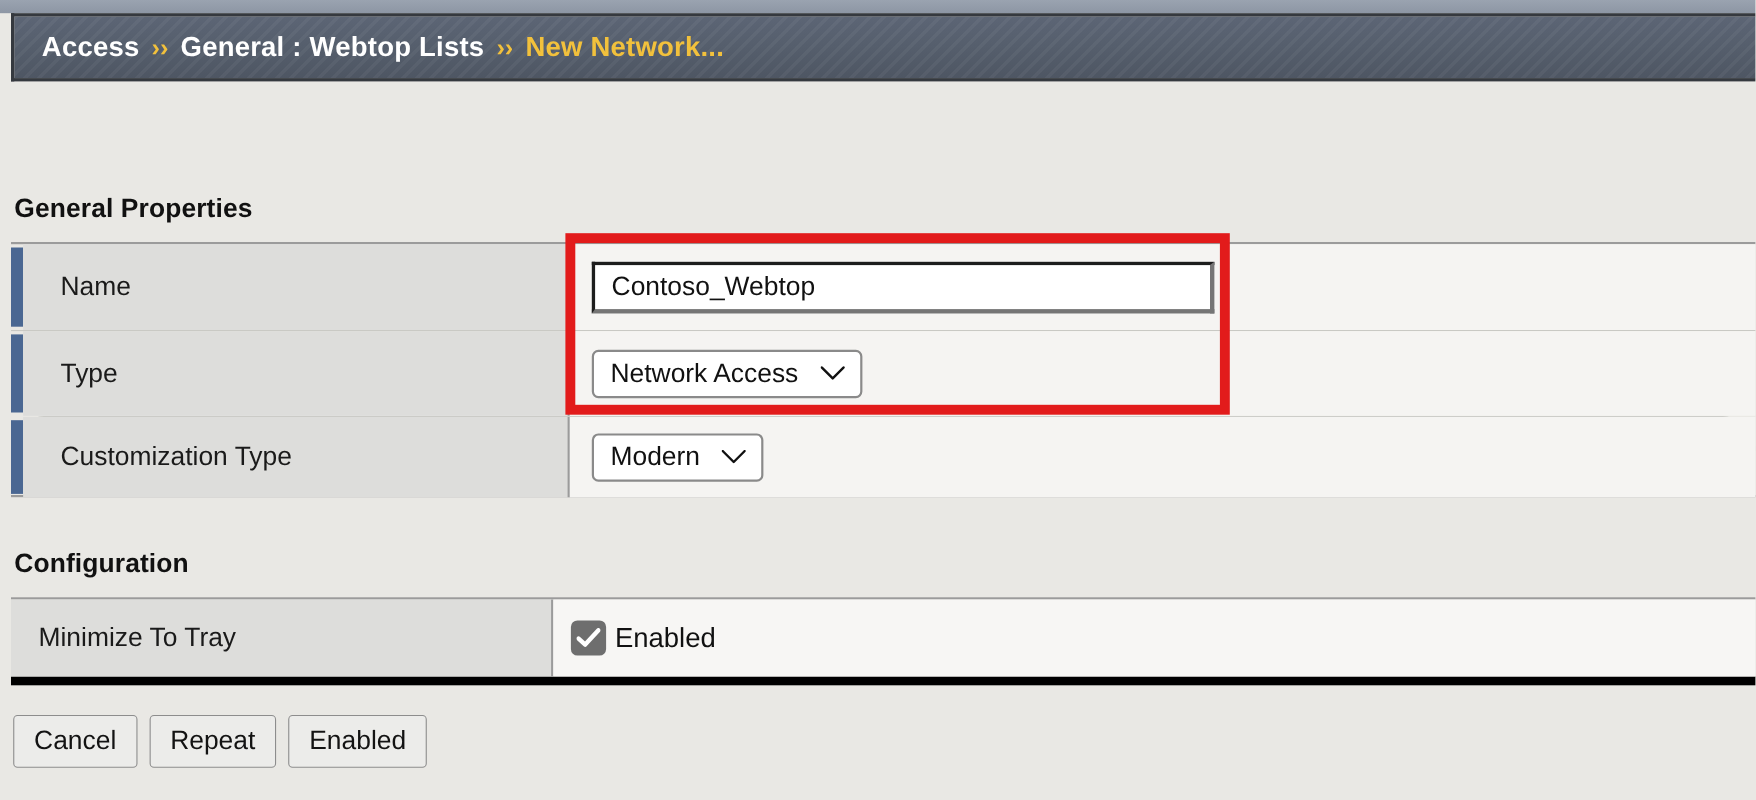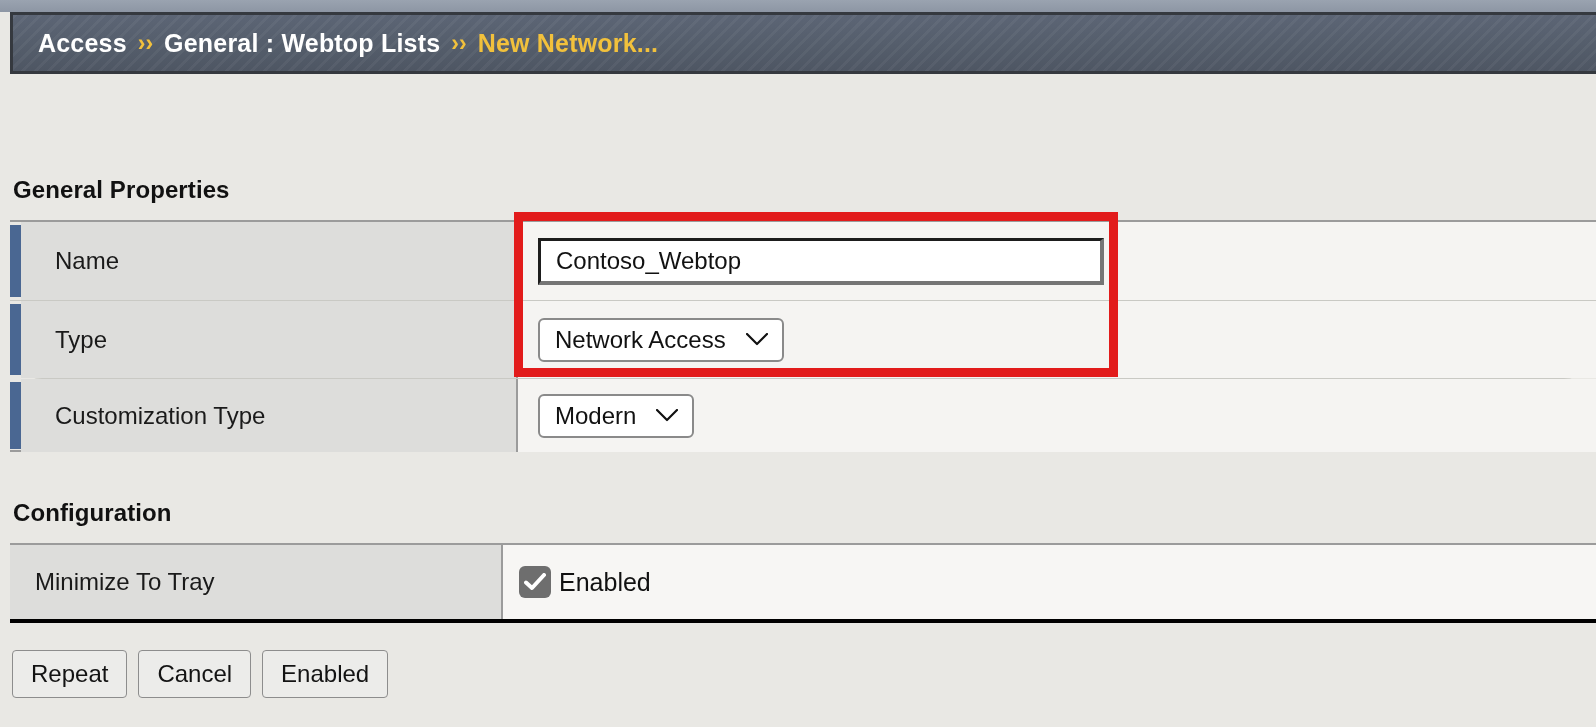--- a/index.html
+++ b/index.html
@@ -190,21 +190,21 @@
   }
 
   
   #config-table {
     position: absolute;
     left: 10px;
     right: 0;
     top: 543px;
     height: 80px;
     border-top: 2px solid #9b9b9b;
-    border-bottom: 4px solid #000000;
+    border-bottom: 8px solid #000000;
     box-sizing: border-box;
     display: flex;
   }
   .cfg-label {
     width: 493px;
     flex: 0 0 493px;
     background: #dddddb;
     border-right: 2px solid #9b9b9b;
     display: flex;
     align-items: center;
@@ -327,16 +327,16 @@
     <span class="checkbox">
       <svg width="22" height="18" viewBox="0 0 22 18" xmlns="http://www.w3.org/2000/svg">
         <path d="M2 9.5 L8 15 L20 2" fill="none" stroke="#ffffff" stroke-width="4" stroke-linecap="round" stroke-linejoin="round"></path>
       </svg>
     </span>
     <span class="cfg-state">Enabled</span>
   </div>
 </div>
 
 <div class="btn-row">
+  <button class="btn">Cancel</button>
   <button class="btn">Repeat</button>
-  <button class="btn">Cancel</button>
   <button class="btn">Enabled</button>
 </div>
 
 </body></html>

